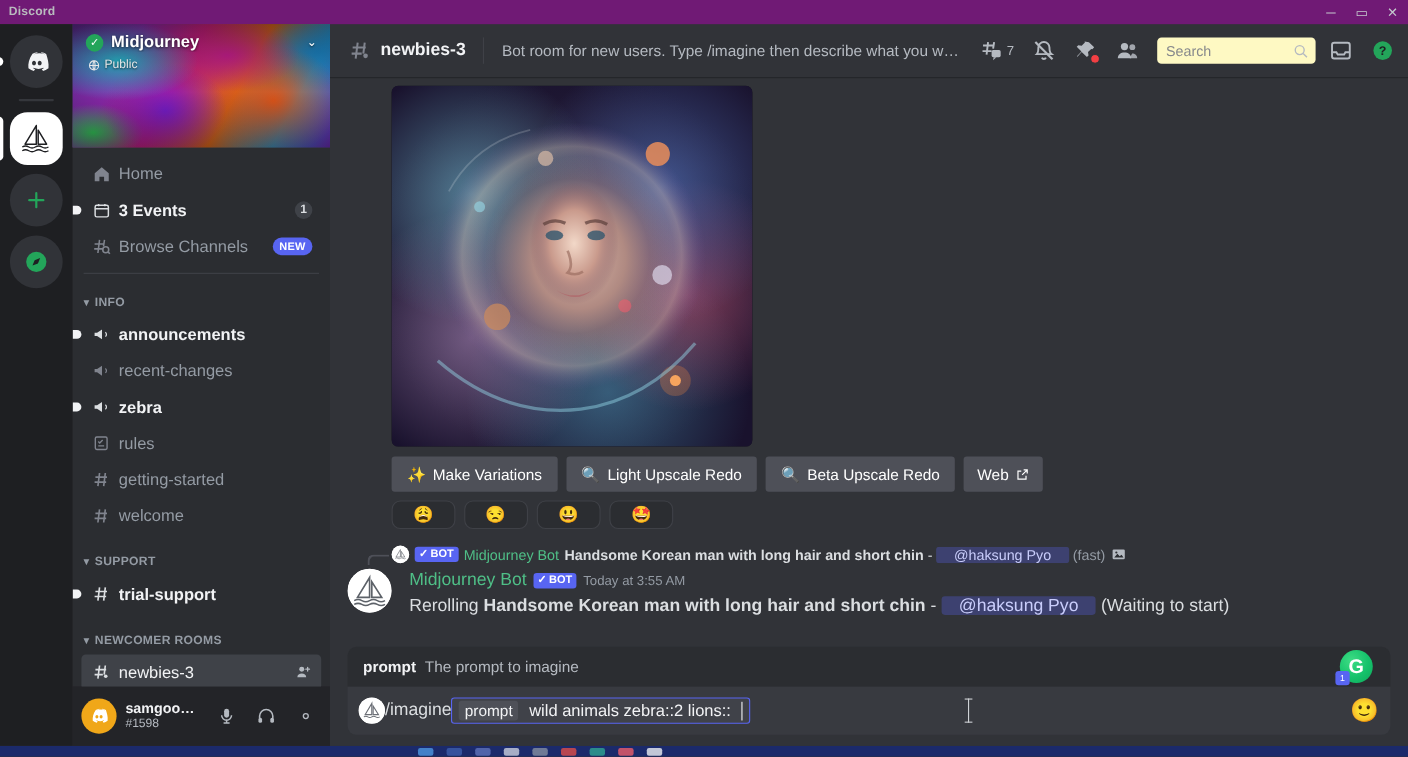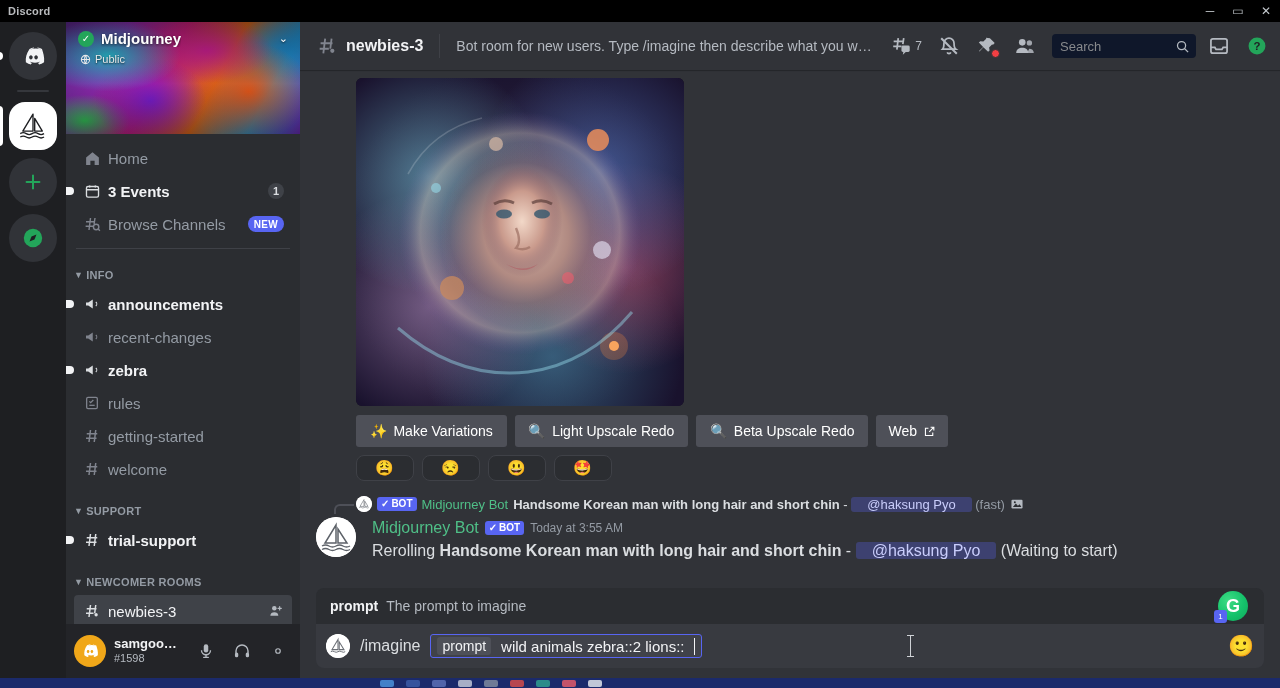--- a/index.html
+++ b/index.html
@@ -5,21 +5,21 @@
   * { margin:0; padding:0; box-sizing:border-box; }
   html,body { width:1280px; height:688px; overflow:hidden; }
   body {
     font-family:"Liberation Sans", sans-serif;
     background:#313338; color:#dbdee1; font-size:14px;
     -webkit-font-smoothing:antialiased;
   }
 
   
   #titlebar{
-    height:22px; background:#000000; display:flex; align-items:center;
+    height:22px; background:#701a75; display:flex; align-items:center;
     padding:0 0 0 8px; position:relative;
   }
   #titlebar .appname{
     font-size:11px; color:#b9bbbe; font-weight:bold; letter-spacing:.2px;
   }
   #win-btns{ position:absolute; right:0; top:0; height:22px; display:flex; }
   #win-btns div{
     width:28px; height:22px; display:flex; align-items:center; justify-content:center;
     color:#c4c9ce; font-size:12px;
   }
@@ -139,21 +139,21 @@
   #ch-topic{
     color:#b5bac1; font-size:14px; flex:1; min-width:0;
     white-space:nowrap; overflow:hidden; text-overflow:ellipsis;
   }
   .hdr-btn{
     display:flex;align-items:center;justify-content:center;gap:3px;
     color:#b5bac1;cursor:pointer;height:32px;padding:0 4px;border-radius:4px;position:relative;
   }
   .hdr-count{ font-size:12px; color:#b5bac1; }
   #searchbox{
-    width:144px;height:24px;background:#0f172a;border-radius:4px;display:flex;align-items:center;
+    width:144px;height:24px;background:#fef9c3;border-radius:4px;display:flex;align-items:center;
     padding:0 6px 0 8px; cursor:pointer; margin-left:4px;
   }
   #search-ph{ flex:1; color:#87898c; font-size:13px; }
 
   
   #messages{ flex:1; overflow:hidden; position:relative; padding-bottom:4px; }
   #msg-scroller{ position:absolute; inset:0; overflow:hidden; }
   #gen-image{
     width:328px;height:328px;margin:8px 0 0 56px;border-radius:6px;overflow:hidden;
     position:relative; background:#12101c; cursor:pointer;
@@ -215,21 +215,21 @@
     background:radial-gradient(circle at 35% 32%, #3ddc84 0%, #15c26b 55%, #0fa85a 100%);
     display:flex; align-items:center; justify-content:center; cursor:pointer;
   }
   #grammarly .gz{ color:#fff; font-size:18px; font-weight:bold; line-height:1; }
   #grammarly .gbadge{
     position:absolute; left:-4px; bottom:-2px; width:13px;height:13px;border-radius:3px;
     background:#5865f2; color:#fff; font-size:8px; display:flex;align-items:center;justify-content:center;
   }
   #inputbar{
     margin:0 16px 10px 16px; background:#383a40; border-radius:0 0 8px 8px; min-height:44px;
-    display:flex; align-items:center; padding:0 10px 0 10px; gap:10px;
+    display:flex; align-items:center; padding:0 10px 0 10px; 
   }
   #in-avatar{ width:24px;height:24px;border-radius:50%;background:#fff;flex:0 0 24px;overflow:hidden;display:flex;align-items:center;justify-content:center;}
   #in-cmd{ color:#dbdee1; font-size:16px; }
   #in-chip{
     display:flex; align-items:center; gap:10px; background:#404249;
     border:1px solid #5865f2; border-radius:3px; padding:2px 6px;
   }
   #in-chip .cname{ background:#4e5058; color:#f2f3f5; font-size:14px; padding:1px 5px; border-radius:3px;}
   #in-chip .cval{ color:#f2f3f5; font-size:15px; }
   .caret{ width:1px; height:17px; background:#f2f3f5; animation:blink 1.1s steps(1,end) infinite; }

